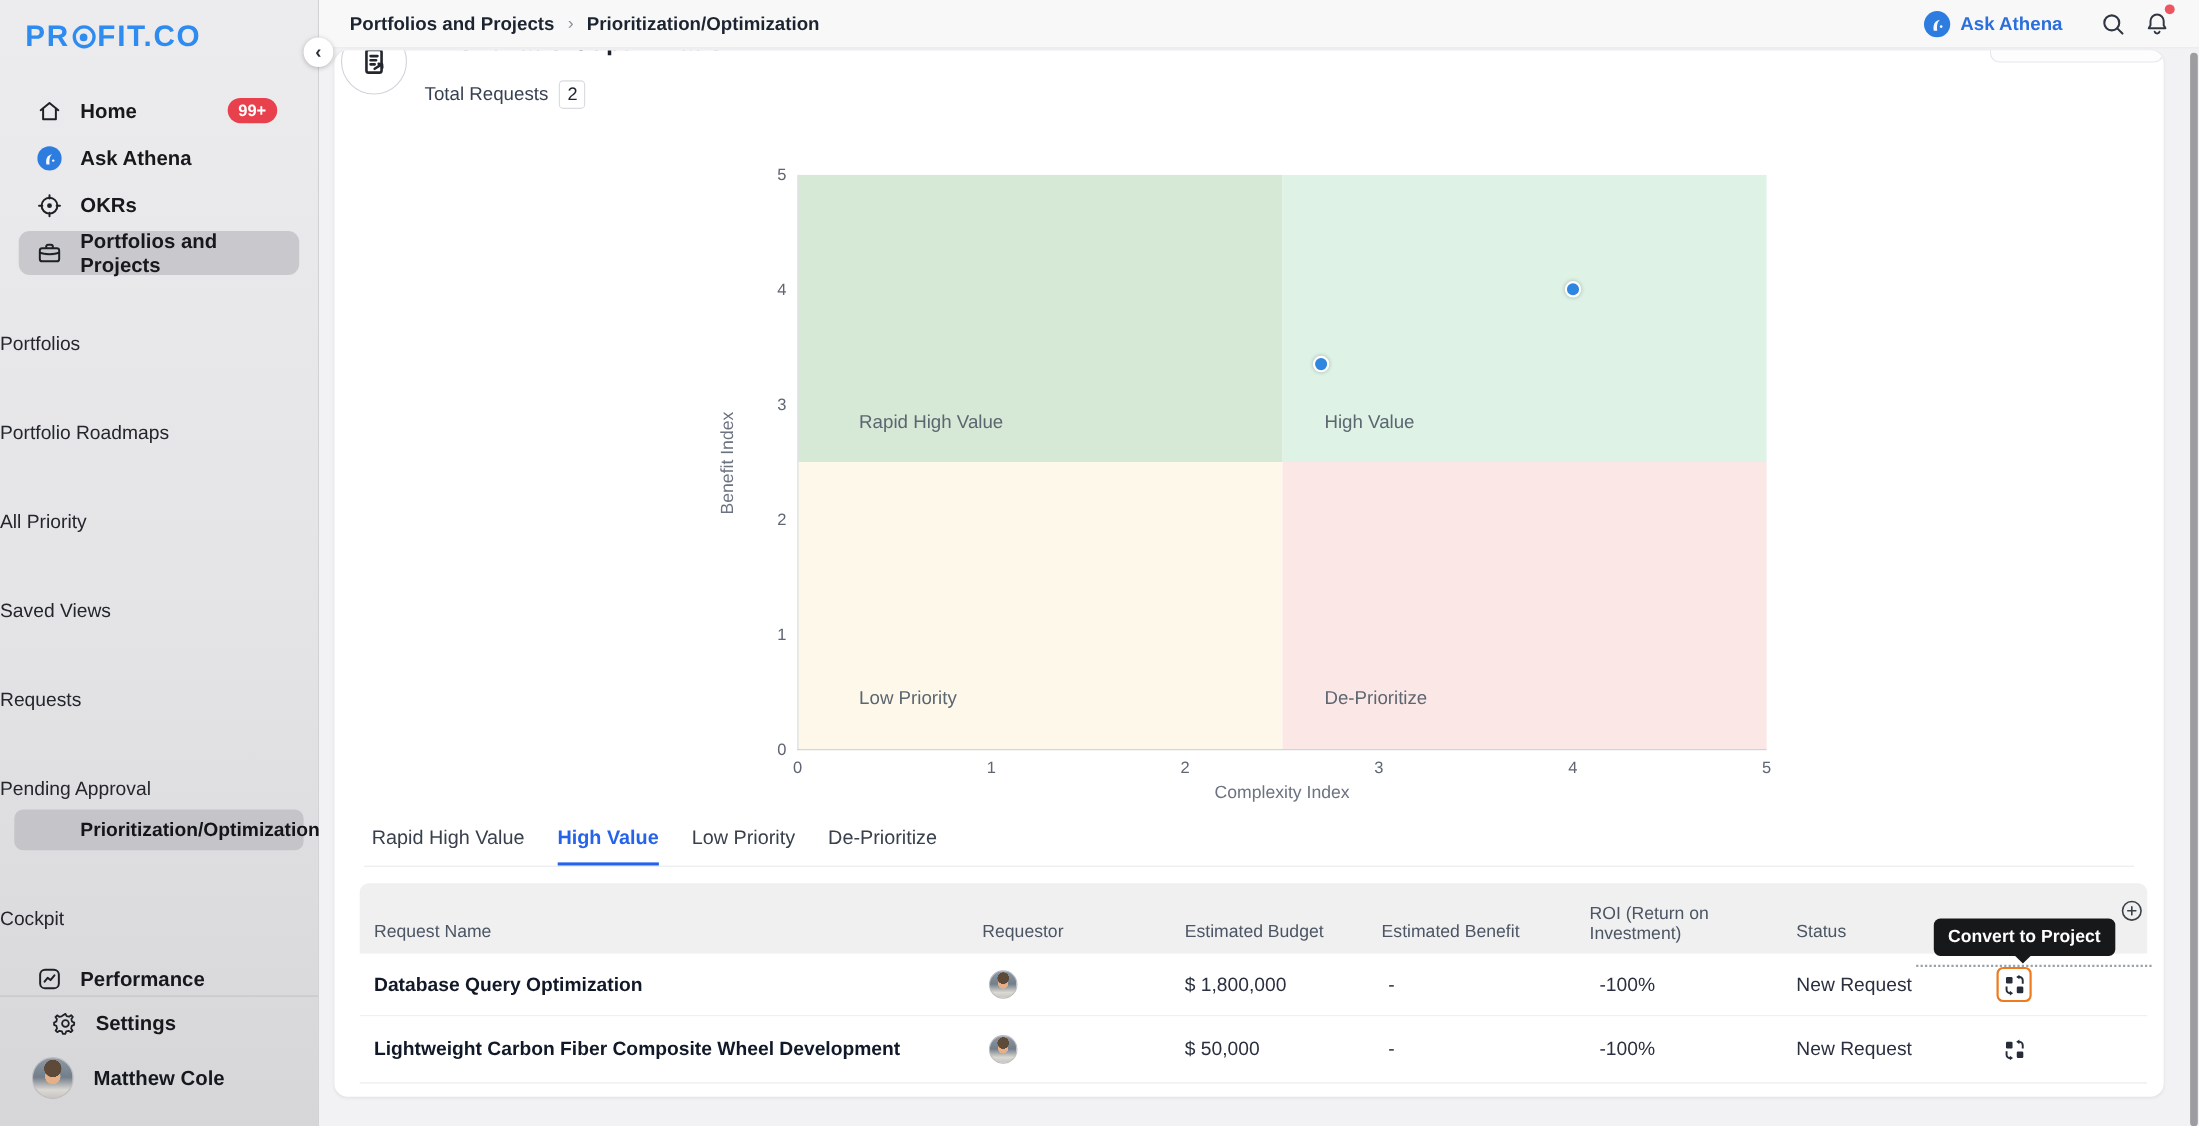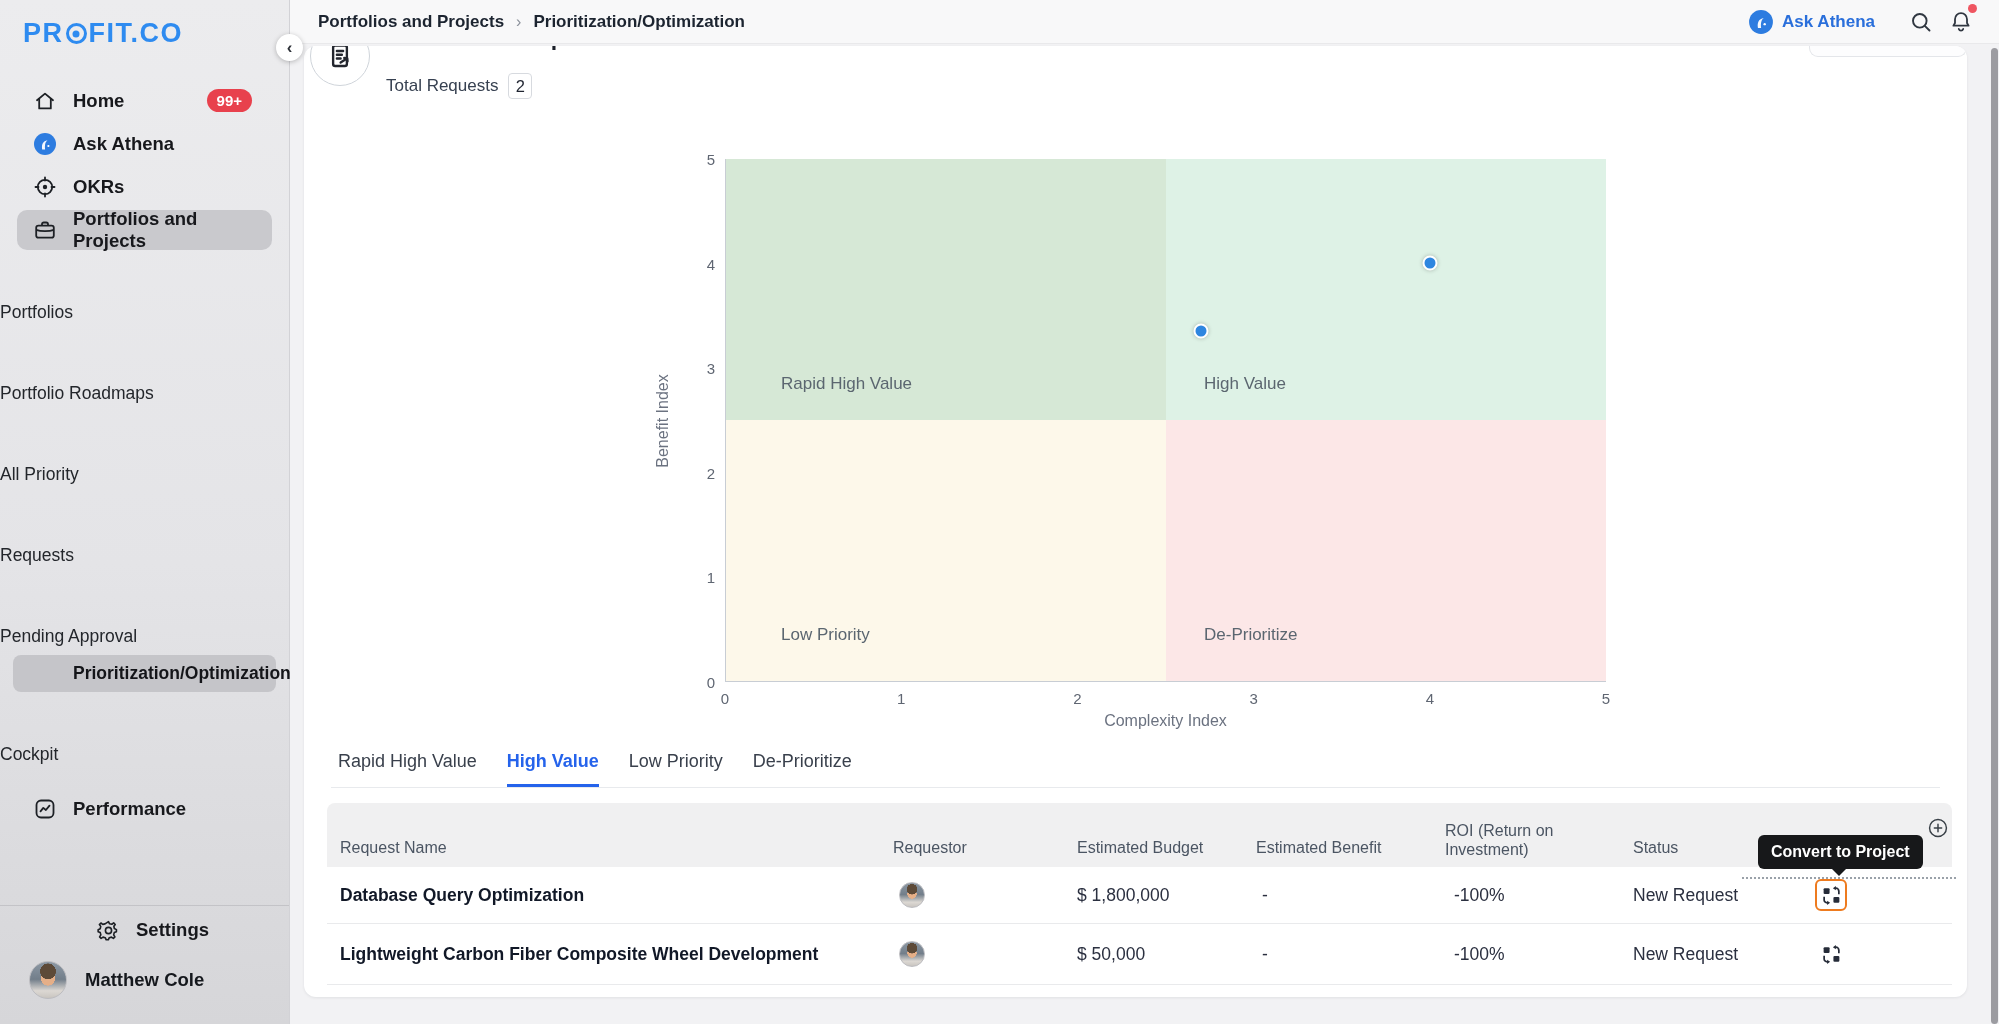--- a/index.html
+++ b/index.html
@@ -22,22 +22,22 @@
            padding:0 17px 0 33px; font-size:18.5px; font-weight:600; color:#17181c; cursor:pointer; }
   .sitem .icn { width:24px; height:24px; flex:0 0 24px; color:#1d2025; }
   .sitem.active { background:#c9c9cd; border-radius:10px; margin:2px 17px 1px; padding:0 10px 0 16px; height:40px; font-weight:700; }
   .badge { margin-left:auto; background:#e8414d; color:#fff; font-size:15px; font-weight:700;
            padding:3px 10px; border-radius:13px; margin-right:20px; }
   .ssub { height:37px; display:flex; align-items:center; 
           font-size:17.5px; font-weight:500; color:#23262b; cursor:pointer;margin-top:44px; }
   .ssub.selected { background:#c5c5c9; border-radius:8px; margin:0 13px; padding-left:60px; font-weight:700; color:#141519; }
   .nav-perf { margin-top:14px; }
   .sidebar-bottom { position:absolute; top:905px; left:0; right:0; border-top:1px solid #c3c3c7; }
-  .srow-settings { height:44px; display:flex; align-items:center; gap:16px; padding-left:17px;
-                   font-size:18.5px; font-weight:600; color:#17181c; margin-top:2px; cursor:pointer;justify-content:center; }
+  .srow-settings { height:44px; display:flex; align-items:center; gap:16px; padding-left:48px;
+                   font-size:18.5px; font-weight:600; color:#17181c; margin-top:2px; cursor:pointer; }
   .srow-settings .icn{ width:23px; height:23px; color:#1d2025;}
   .srow-user { height:56px; display:flex; align-items:center; gap:18px; padding-left:29px;
                font-size:18.5px; font-weight:600; color:#15181d; cursor:pointer; }
   .avatar { width:38px; height:38px; border-radius:50%; border:1px solid #bcbcc0;
     background:
       radial-gradient(circle at 50% 26%, #5d4a38 0 24%, rgba(0,0,0,0) 25%),
       radial-gradient(circle at 50% 46%, #e5af88 0 26%, rgba(0,0,0,0) 27%),
       linear-gradient(180deg,#8c98a4 0%, #727e8a 48%, #dcd8d3 80%, #c9c5c0 100%); }
   .avatar.small { width:26px; height:26px; }
   .collapse-btn { position:absolute; left:276px; top:34px; width:27px; height:27px; border-radius:50%;
@@ -190,20 +190,23 @@
       </div>
 
       <div class="ssub">
           <span>Portfolios</span>
         </div>
       <div class="ssub">
           <span>Portfolio Roadmaps</span>
         </div>
       <div class="ssub">
           <span>All Priority</span>
+        </div>
+      <div class="ssub">
+          <span>Saved Views</span>
         </div>
       <div class="ssub">
           <span>Requests</span>
         </div>
       <div class="ssub">
           <span>Pending Approval</span>
         </div>
       <div class="ssub selected">
           <span>Prioritization/Optimization</span>
         </div>

